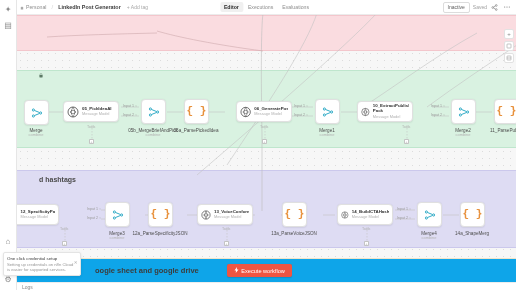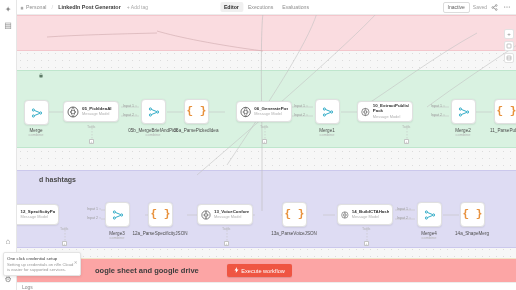--- a/index.html
+++ b/index.html
@@ -113,21 +113,21 @@
   
   .cv-ctrls { position:absolute; right:2px; top:14px; display:flex; flex-direction:column; gap:2px; z-index:30; }
   .cv-btn {
     width:10px; height:10px; background:#fff; border:1px solid #e2e2e2; border-radius:2px;
     display:flex; align-items:center; justify-content:center; font-size:6px; color:#8a8a8a;
   }
 
   
   .bottombar {
     position:absolute; left:17px; top:258px; width:499px; height:24px;
-    background:#fca5a5; display:flex; align-items:center; z-index:36;
+    background:#0ea5e9; display:flex; align-items:center; z-index:36;
     border-top:1px solid #f0e4c8;
   }
   .banner-txt { font-size:7.5px; color:#3d3d3d; font-weight:bold; margin-left:78px; white-space:nowrap; }
   .exec-btn {
     margin-left:28px; background:#ef5542; color:#fff; border-radius:2px;
     padding:3px 7px; font-size:5.6px; display:flex; align-items:center; gap:2.5px;
     white-space:nowrap; box-shadow:0 0.5px 1px rgba(0,0,0,0.12);
   }
   .footbar {
     position:absolute; left:17px; top:282px; width:499px; height:8px;

